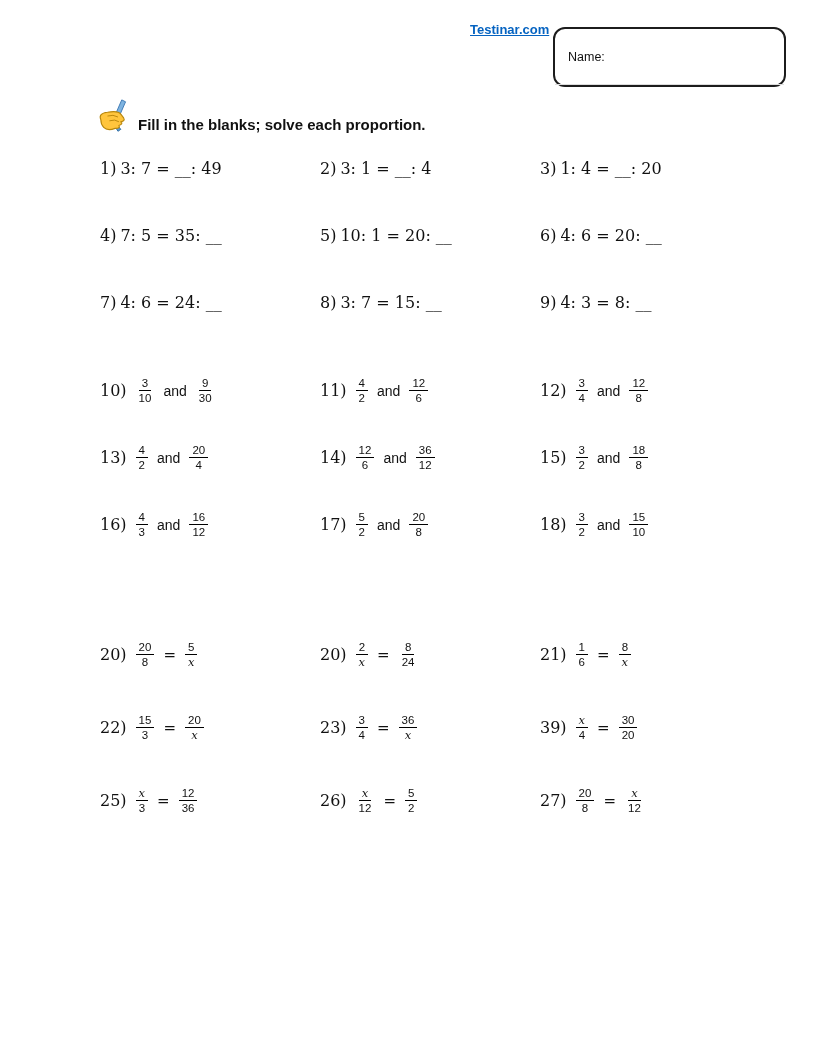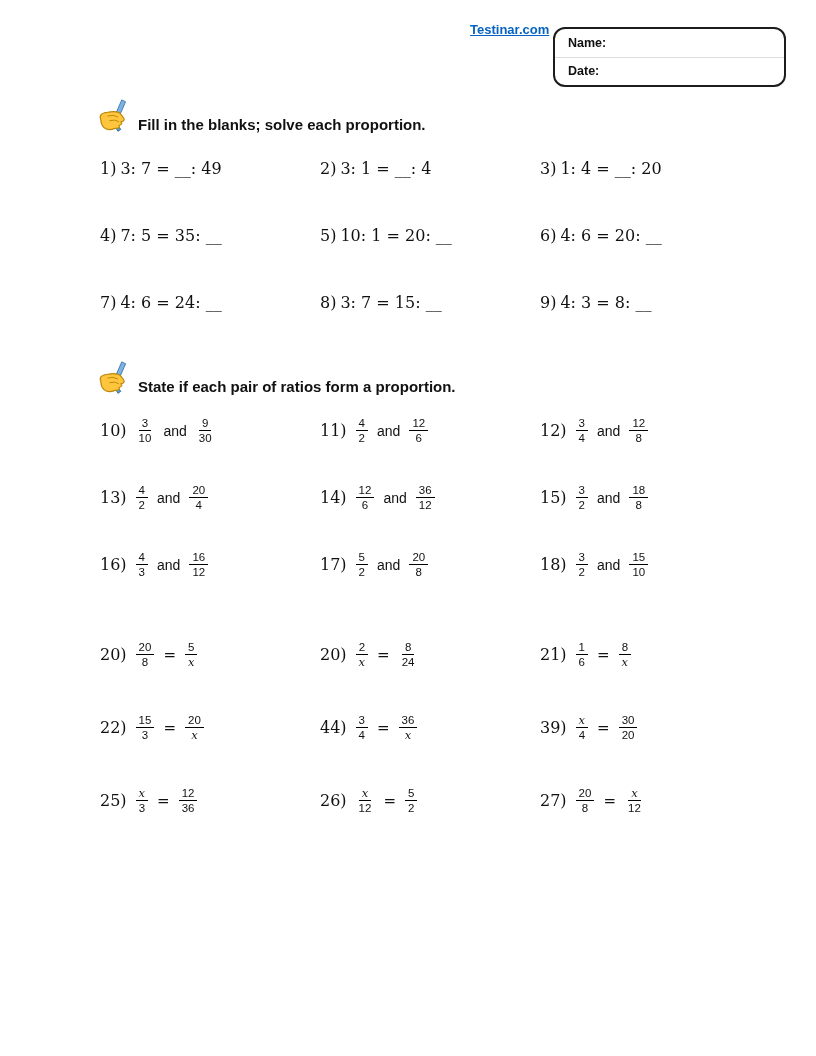--- a/index.html
+++ b/index.html
@@ -8,21 +8,21 @@
 
   
   .top-link{position:absolute;top:22px;left:470px;font-size:13px;font-weight:bold;
             color:#0563C1;text-decoration:underline;cursor:pointer;}
   .header-bar{position:absolute;top:33px;left:35px;width:745px;height:53px;
               border:2px solid #1c1c1c;border-radius:16px;display:flex;align-items:center;background:#fff;}
   .logo{width:42px;height:42px;margin-left:14px;flex:0 0 auto;}
   .page-title{margin:0 0 0 28px;font-size:18px;font-weight:bold;color:#595959;letter-spacing:.2px;}
   .name-date{position:absolute;top:27px;left:553px;width:229px;height:56px;background:#fff;
              border:2px solid #1c1c1c;border-radius:12px;display:flex;flex-direction:column;}
-  .nd-row{flex:1;display:flex;align-items:center;padding-left:13px;font-size:12.5px;font-weight:bold;color:#111;}
+  .nd-row{flex:1;display:flex;align-items:center;padding-left:13px;font-size:12.5px;font-weight:normal;color:#111;}
   .nd-row:first-child{border-bottom:1px solid #dcdcdc;}
 
   
   .ws-section{position:absolute;left:0;width:816px;}
   .sec-head{height:40px;display:flex;align-items:flex-end;padding-left:98px;}
   .hand-icon{width:38px;height:36px;margin-right:-14px;position:relative;z-index:1;flex:0 0 auto;}
   .sec-title{margin:0 0 2px 16px;font-size:15px;font-weight:bold;color:#111;}
   .grid{display:grid;grid-template-columns:220px 220px 216px;padding-left:100px;}
   .rows67 .grid{grid-auto-rows:67px;}
   .rows73 .grid{grid-auto-rows:73px;}
@@ -140,23 +140,20 @@
 
 <div class="page">
 
   <a class="top-link">Testinar.com</a>
 
 
   <div class="name-date">
     <div class="nd-row">
       <span>Name:</span>
     </div>
-    <div class="nd-row">
-      <span>Date:</span>
-    </div>
   </div>
 
   <section class="ws-section rows67" style="top:95px">
     <div class="sec-head">
       <svg class="hand-icon">
           <use href="#hand-sym"></use>
         </svg>
       <h2 class="sec-title">Fill in the blanks; solve each proportion.</h2>
     </div>
     <div class="grid">
@@ -193,26 +190,20 @@
           <span class="ptext">3: 7 = 15: __</span>
         </div>
         <div class="problem">
           <span class="pnum">9)</span>
           <span class="ptext">4: 3 = 8: __</span>
         </div>
       </div>
   </section>
 
   <section class="ws-section rows67" style="top:357px">
-    <div class="sec-head">
-      <svg class="hand-icon">
-          <use href="#hand-sym"></use>
-        </svg>
-      <h2 class="sec-title">State if each pair of ratios form a proportion.</h2>
-    </div>
     <div class="grid">
         <div class="problem">
           <span class="pnum">10)</span>
           <span class="frac">
             <span class="fn">3</span>
             <span class="fd">10</span>
           </span>
           <span class="connector word">and</span>
           <span class="frac">
             <span class="fn">9</span>
@@ -362,21 +353,21 @@
             <span class="fn">15</span>
             <span class="fd">3</span>
           </span>
           <span class="connector">=</span>
           <span class="frac">
             <span class="fn">20</span>
             <span class="fd var">x</span>
           </span>
         </div>
         <div class="problem">
-          <span class="pnum">44)</span>
+          <span class="pnum">23)</span>
           <span class="frac">
             <span class="fn">3</span>
             <span class="fd">4</span>
           </span>
           <span class="connector">=</span>
           <span class="frac">
             <span class="fn">36</span>
             <span class="fd var">x</span>
           </span>
         </div>

